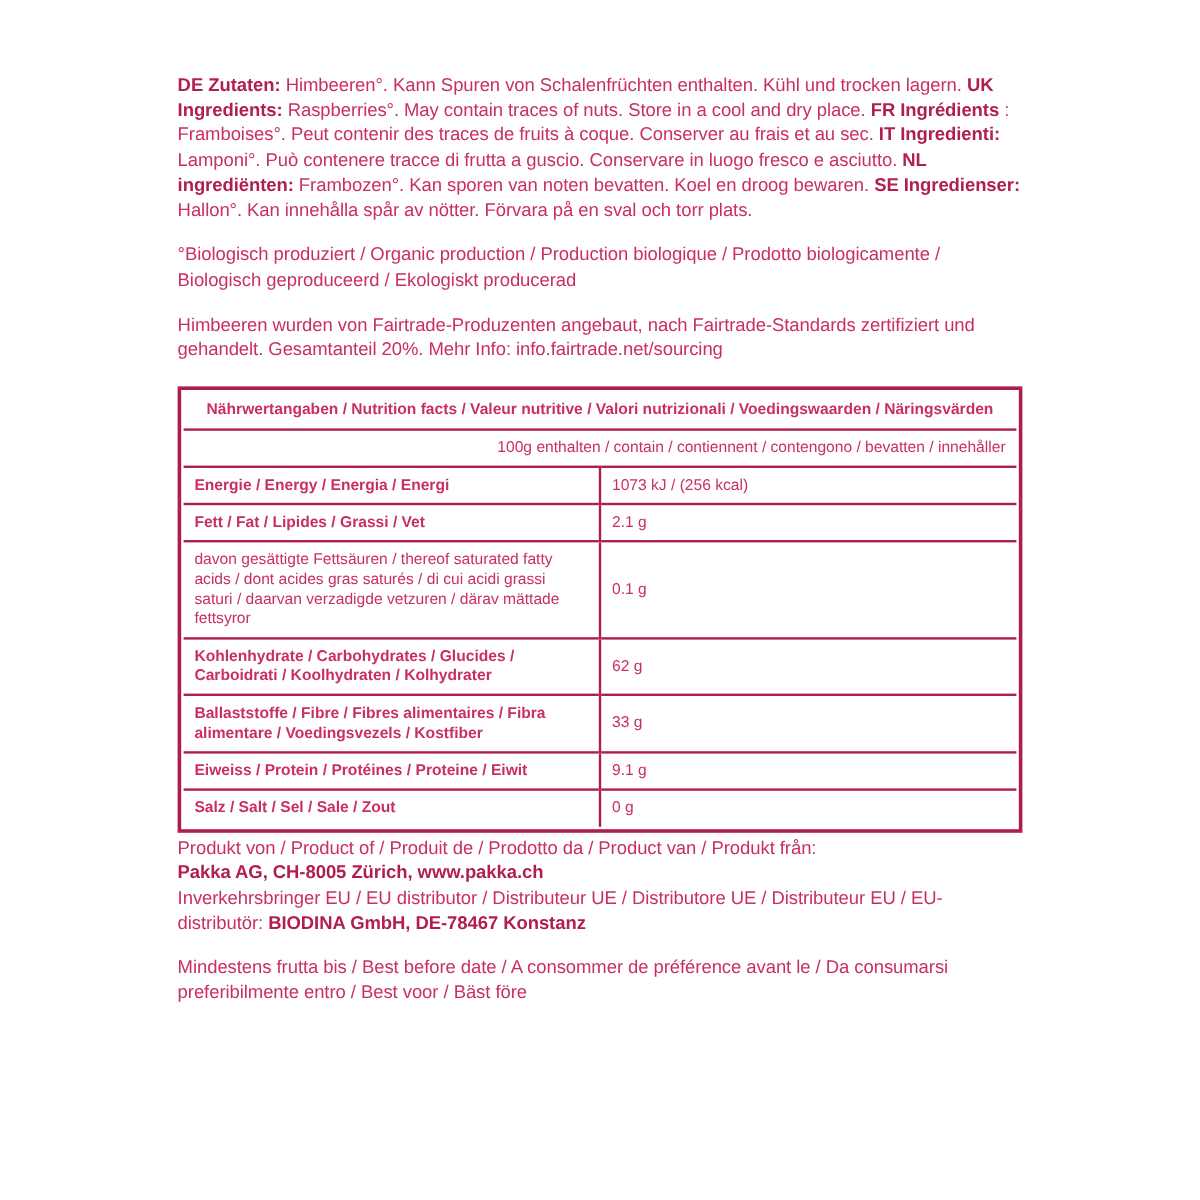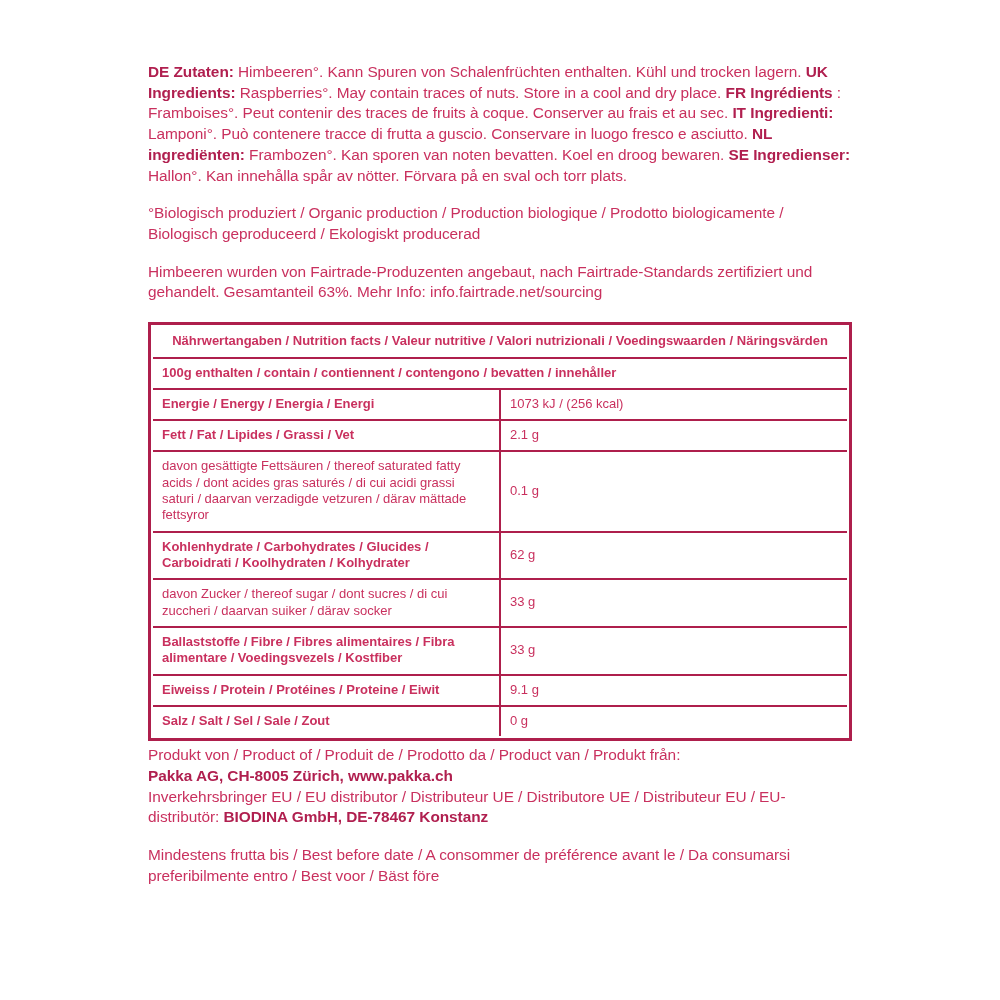--- a/index.html
+++ b/index.html
@@ -68,40 +68,40 @@
   }
   td.head {
     text-align: center;
     font-weight: bold;
     color: #b8214f;
     font-size: 15.2px;
     line-height: 1.3;
     padding: 9px 8px 10px 8px;
   }
   td.sub {
-    text-align: left;
-    font-weight: bold;
+    text-align: right;
+    font-weight: normal;
     font-size: 15px;
     padding: 7px 8px 8px 8px;
   }
 
   
   .block-producer { margin-top: 4px; margin-bottom: 17px; }
   .block-bestbefore { margin-top: 0; }
 </style>
 </head>
 <body>
 
 <div class="page">
 
   <p class="para block-ingredients"><b>DE Zutaten:</b><span> Himbeeren°. Kann Spuren von Schalenfrüchten enthalten. Kühl und trocken lagern. </span><b>UK Ingredients:</b><span> Raspberries°. May contain traces of nuts. Store in a cool and dry place. </span><b>FR Ingrédients</b><span> : Framboises°. Peut contenir des traces de fruits à coque. Conserver au frais et au sec. </span><b>IT Ingredienti:</b><span> Lamponi°. Può contenere tracce di frutta a guscio. Conservare in luogo fresco e asciutto. </span><b>NL ingrediënten:</b><span> Frambozen°. Kan sporen van noten bevatten. Koel en droog bewaren. </span><b>SE Ingredienser:</b><span> Hallon°. Kan innehålla spår av nötter. Förvara på en sval och torr plats.</span></p>
 
   <p class="para block-organic">°Biologisch produziert / Organic production / Production biologique / Prodotto biologicamente / Biologisch geproduceerd / Ekologiskt producerad</p>
 
-  <p class="para block-fairtrade">Himbeeren wurden von Fairtrade-Produzenten angebaut, nach Fairtrade-Standards zertifiziert und gehandelt. Gesamtanteil 63%. Mehr Info: info.fairtrade.net/sourcing</p>
+  <p class="para block-fairtrade">Himbeeren wurden von Fairtrade-Produzenten angebaut, nach Fairtrade-Standards zertifiziert und gehandelt. Gesamtanteil 20%. Mehr Info: info.fairtrade.net/sourcing</p>
 
   <div class="nutri-wrap">
     <table class="nutri">
       <tbody>
         <tr>
           <td class="head" colspan="2">Nährwertangaben / Nutrition facts / Valeur nutritive / Valori nutrizionali / Voedingswaarden / Näringsvärden</td>
         </tr>
         <tr>
           <td class="sub" colspan="2">100g enthalten / contain / contiennent / contengono / bevatten / innehåller</td>
         </tr>
@@ -115,24 +115,20 @@
         </tr>
         <tr>
           <td class="label-reg">davon gesättigte Fettsäuren / thereof saturated fatty acids / dont acides gras saturés / di cui acidi grassi saturi / daarvan verzadigde vetzuren / därav mättade fettsyror</td>
           <td class="val">0.1 g</td>
         </tr>
         <tr>
           <td class="label-bold">Kohlenhydrate / Carbohydrates / Glucides / Carboidrati / Koolhydraten / Kolhydrater</td>
           <td class="val">62 g</td>
         </tr>
         <tr>
-          <td class="label-reg">davon Zucker / thereof sugar / dont sucres / di cui zuccheri / daarvan suiker / därav socker</td>
-          <td class="val">33 g</td>
-        </tr>
-        <tr>
           <td class="label-bold">Ballaststoffe / Fibre / Fibres alimentaires / Fibra alimentare / Voedingsvezels / Kostfiber</td>
           <td class="val">33 g</td>
         </tr>
         <tr>
           <td class="label-bold">Eiweiss / Protein / Protéines / Proteine / Eiwit</td>
           <td class="val">9.1 g</td>
         </tr>
         <tr>
           <td class="label-bold">Salz / Salt / Sel / Sale / Zout</td>
           <td class="val">0 g</td>

